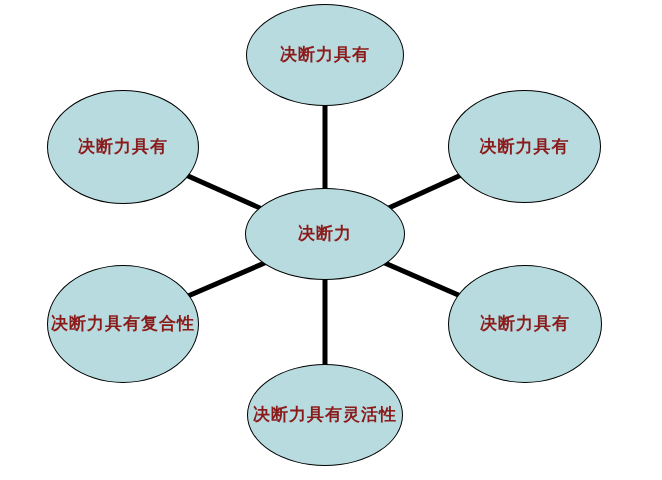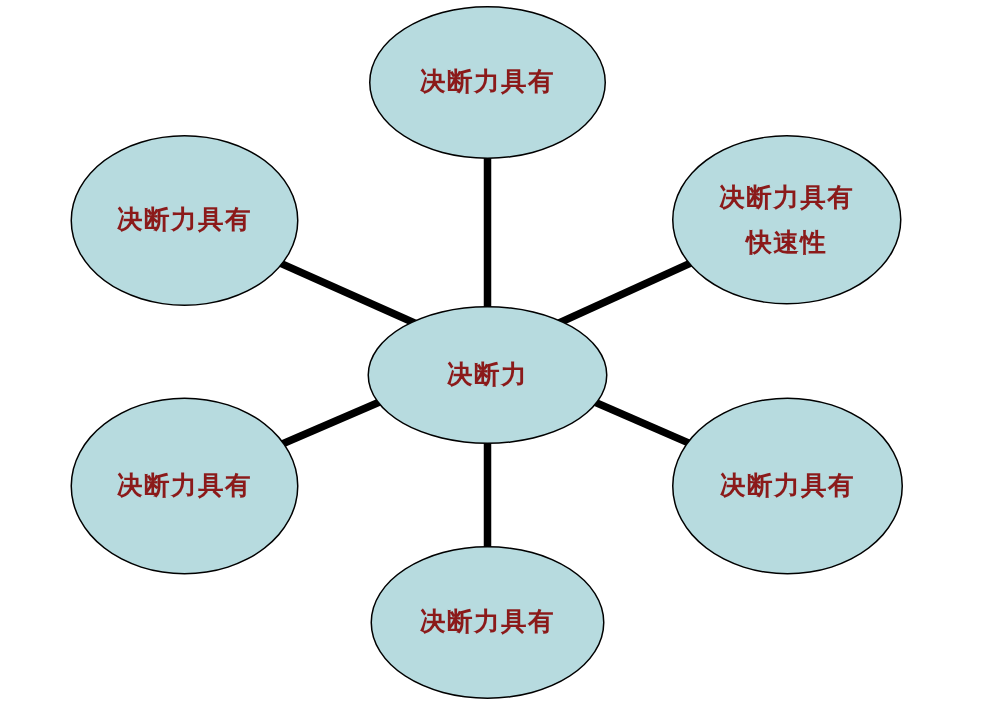--- a/index.html
+++ b/index.html
@@ -28,31 +28,30 @@
     stroke: #000000;
     stroke-width: 5;
   }
   .node {
     position: absolute;
     box-sizing: border-box;
     background: #b7dbdf;
     border: 1px solid #000000;
     border-radius: 50%;
     display: flex;
-    flex-direction: column;
     align-items: center;
     justify-content: center;
     text-align: center;
     font-weight: bold;
     font-size: 17px;
     letter-spacing: 1px;
     color: #8b1a1a;
     line-height: 1.75;
   }
-  .n-center { left: 245px; top: 204px; width: 160px; height: 92px;  }
+  .n-center { left: 245px; top: 188px; width: 160px; height: 92px;  }
   .n-top    { left: 246px; top: 4px;   width: 158px; height: 102px; }
   .n-ul     { left: 47px;  top: 90px;  width: 152px; height: 114px; }
   .n-ur     { left: 448px; top: 90px;  width: 153px; height: 113px; }
   .n-ll     { left: 47px;  top: 265px; width: 152px; height: 118px; }
   .n-lr     { left: 448px; top: 265px; width: 154px; height: 118px; }
   .n-bottom { left: 247px; top: 364px; width: 156px; height: 102px; }
   .node span {
     display: block;
   }
 </style>
@@ -77,28 +76,29 @@
   <div class="node n-top">
     <span>决断力具有</span>
   </div>
 
   <div class="node n-ul">
     <span>决断力具有</span>
   </div>
 
   <div class="node n-ur">
     <span>决断力具有</span>
-    <span>快速性</span>
   </div>
 
   <div class="node n-ll">
     <span>决断力具有</span>
+    <span>复合性</span>
   </div>
 
   <div class="node n-lr">
     <span>决断力具有</span>
   </div>
 
   <div class="node n-bottom">
     <span>决断力具有</span>
+    <span>灵活性</span>
   </div>
 
 </div>
 
 </body></html>

